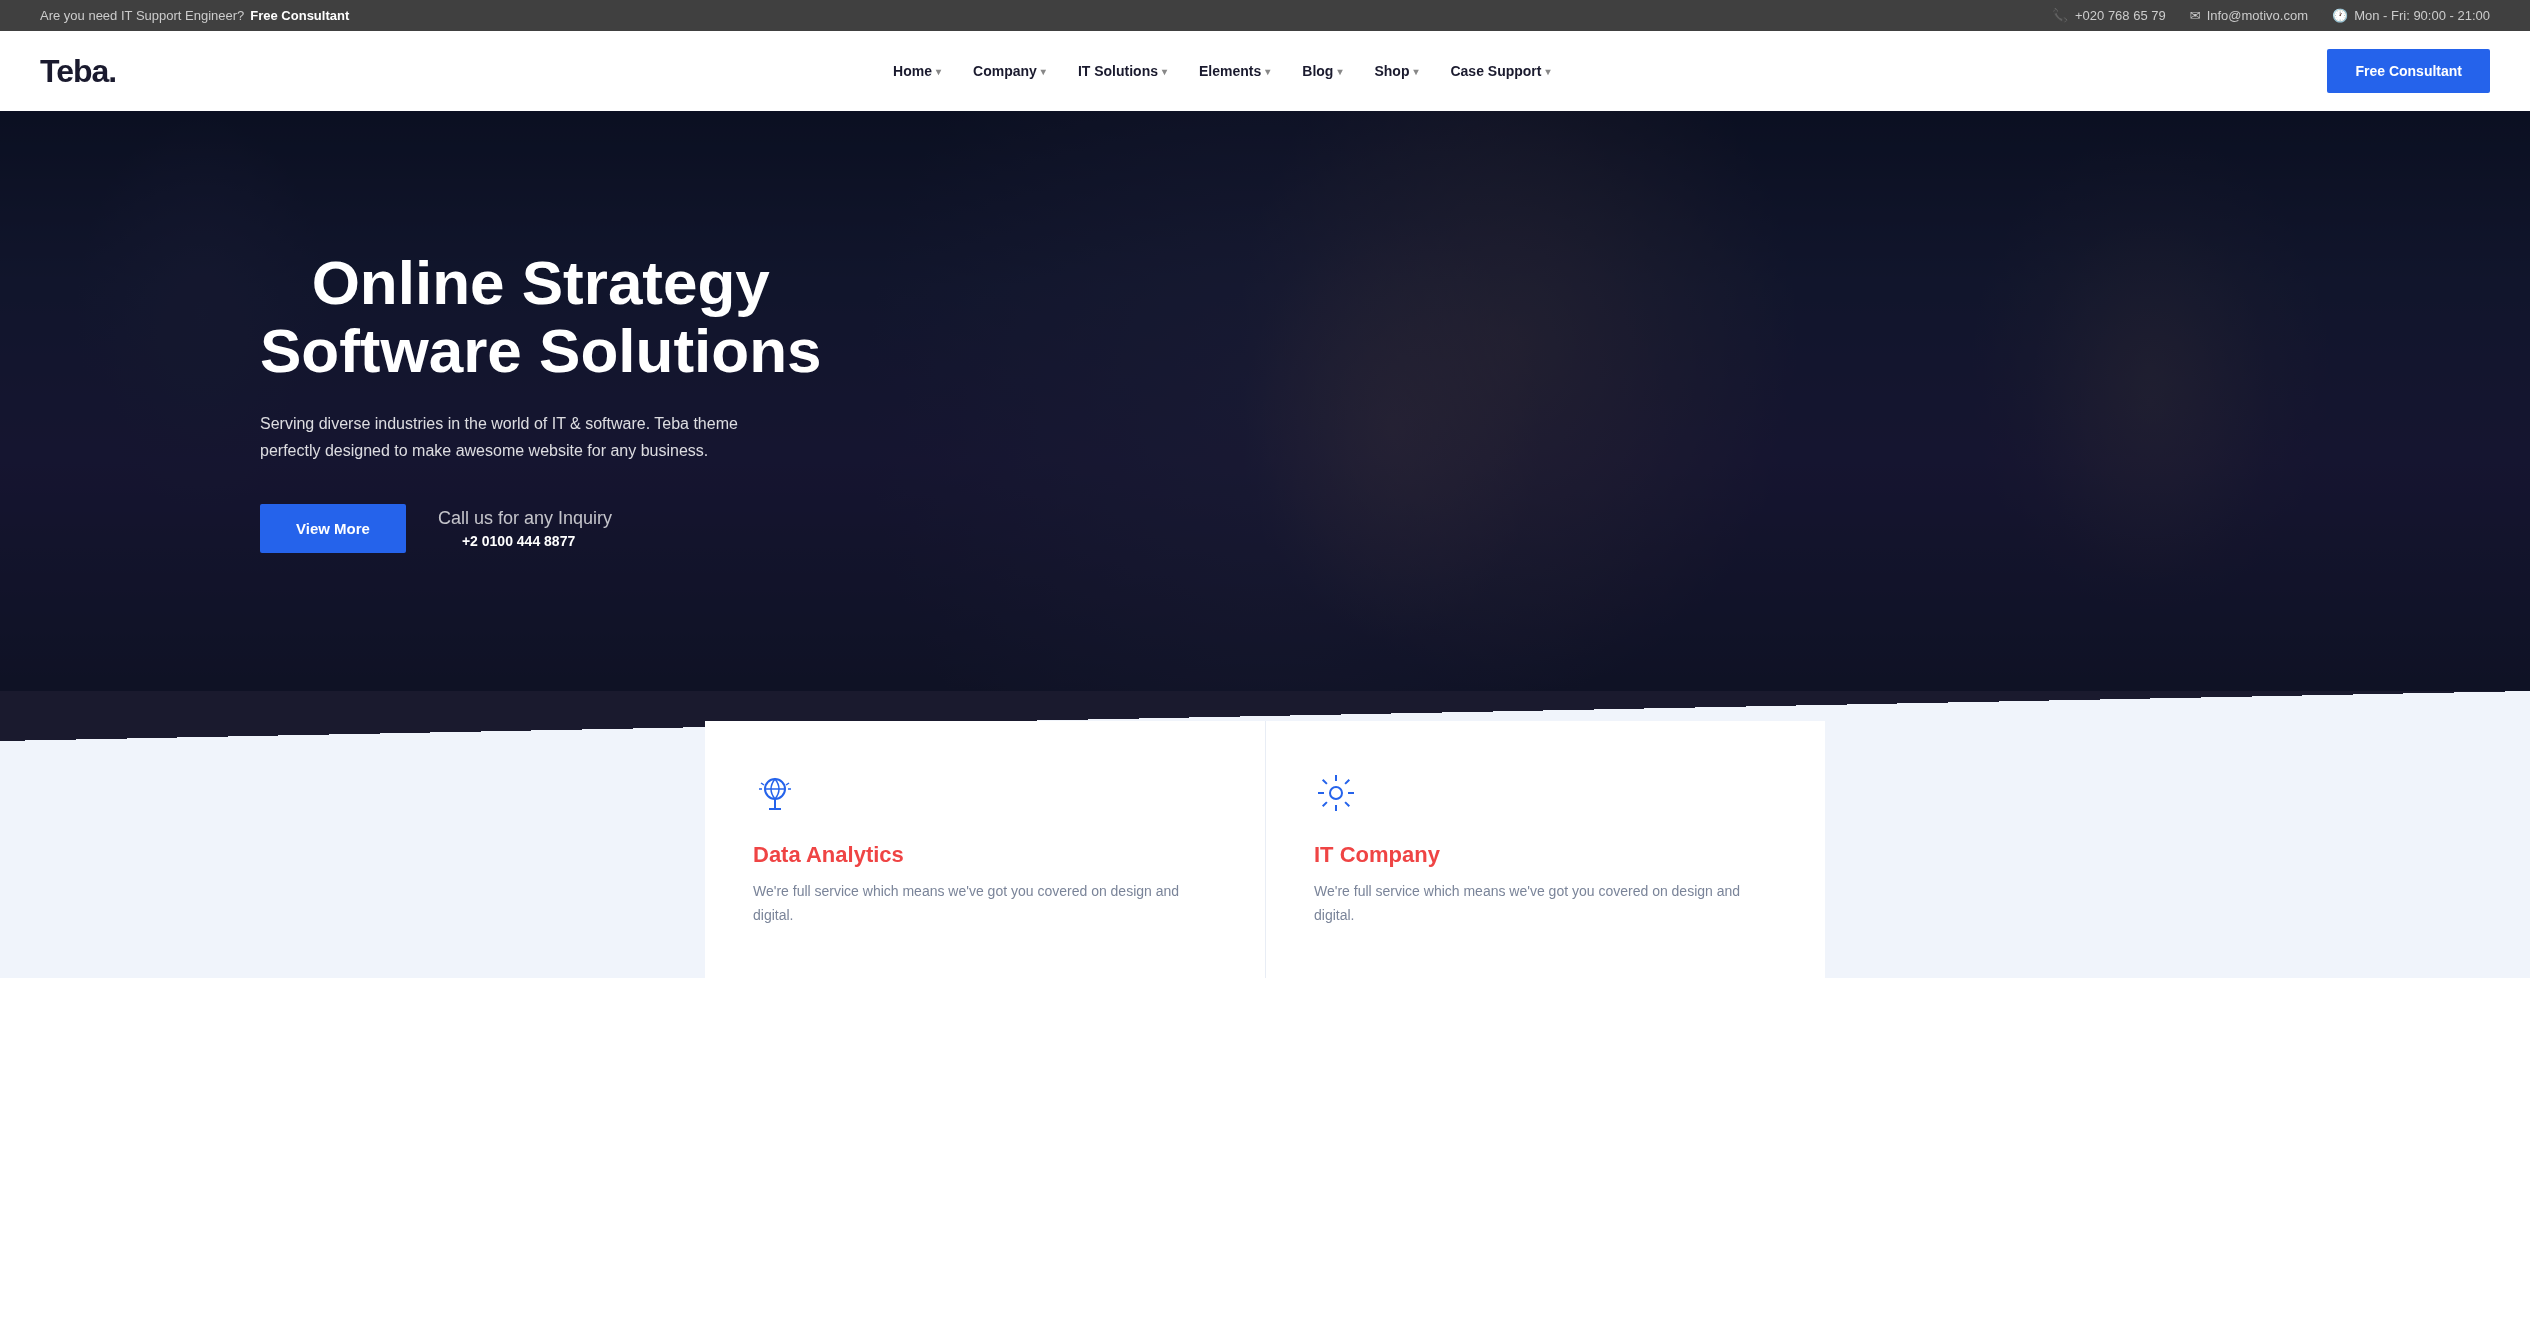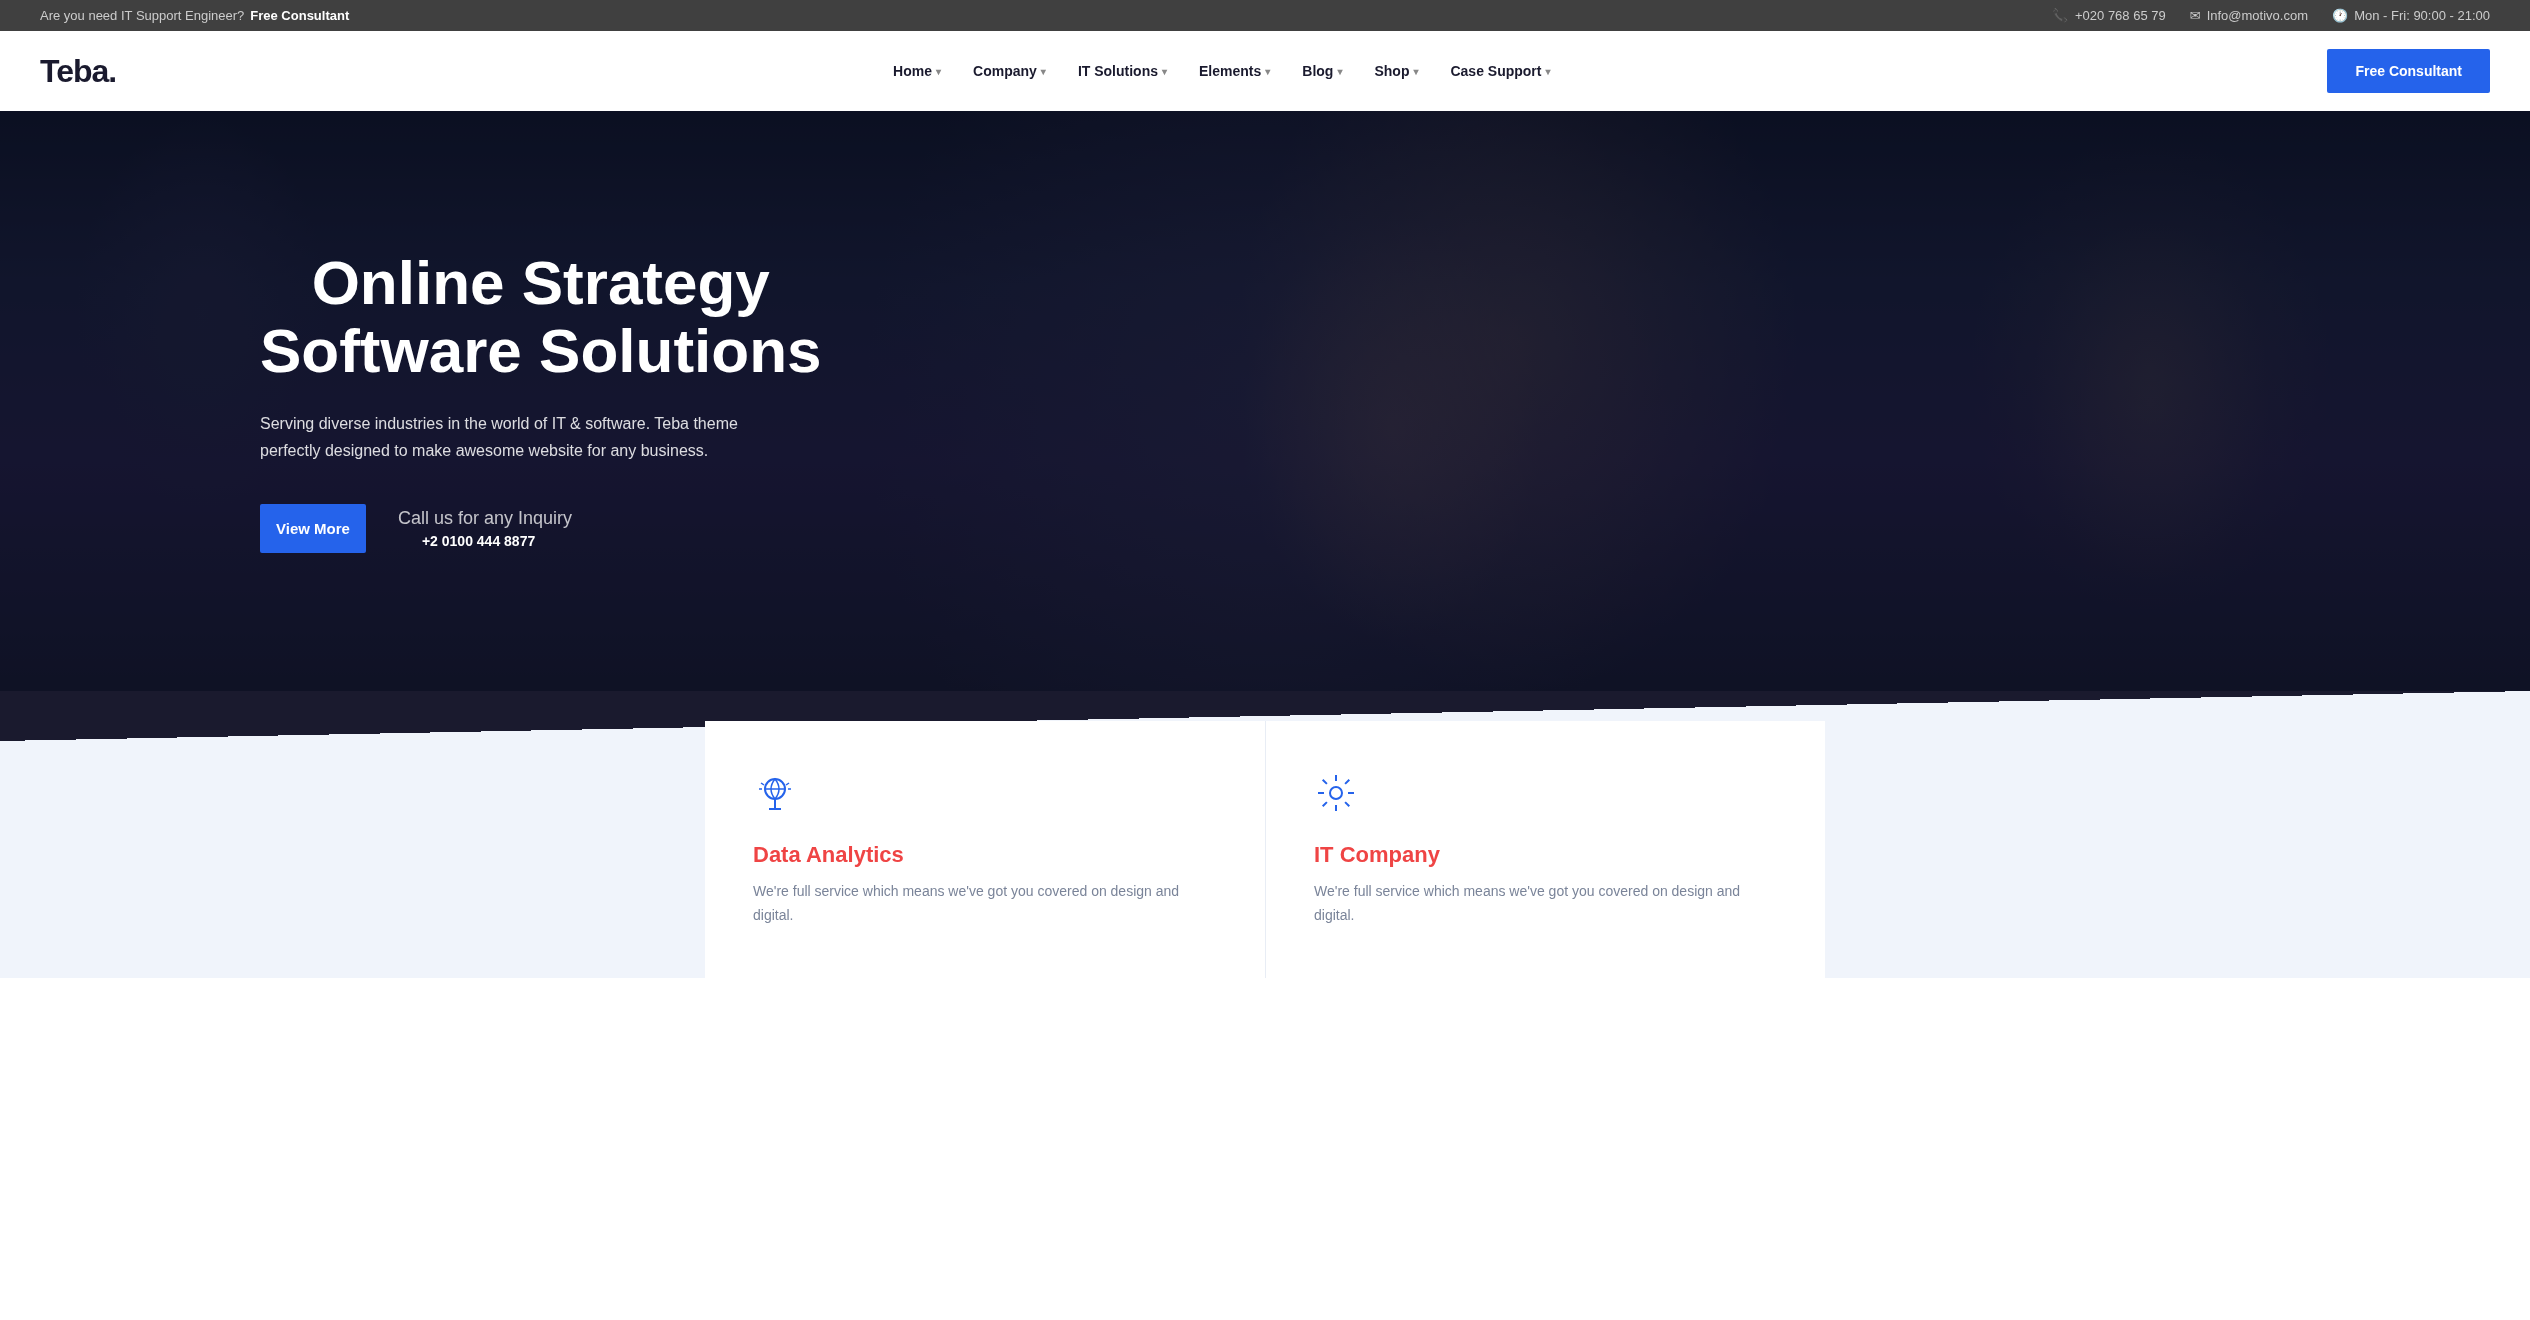--- a/index.html
+++ b/index.html
@@ -121,21 +121,21 @@
       margin-bottom: 40px;
     }
     .hero-actions {
       display: flex;
       align-items: center;
       gap: 32px;
     }
     .btn-view-more {
       background: #2563eb;
       color: #fff;
-      padding: 16px 16px;
+      padding: 16px 36px;
       border: none;
       font-size: 15px;
       font-weight: 700;
       cursor: pointer;
       border-radius: 2px;
     }
     .hero-call { color: #fff; }
     .hero-call-label { font-size: 18px; color: rgba(255,255,255,0.75); margin-bottom: 4px; }
     .hero-call-number { font-size: 14px; font-weight: 700; color: #fff; margin-left: 24px; }
 

